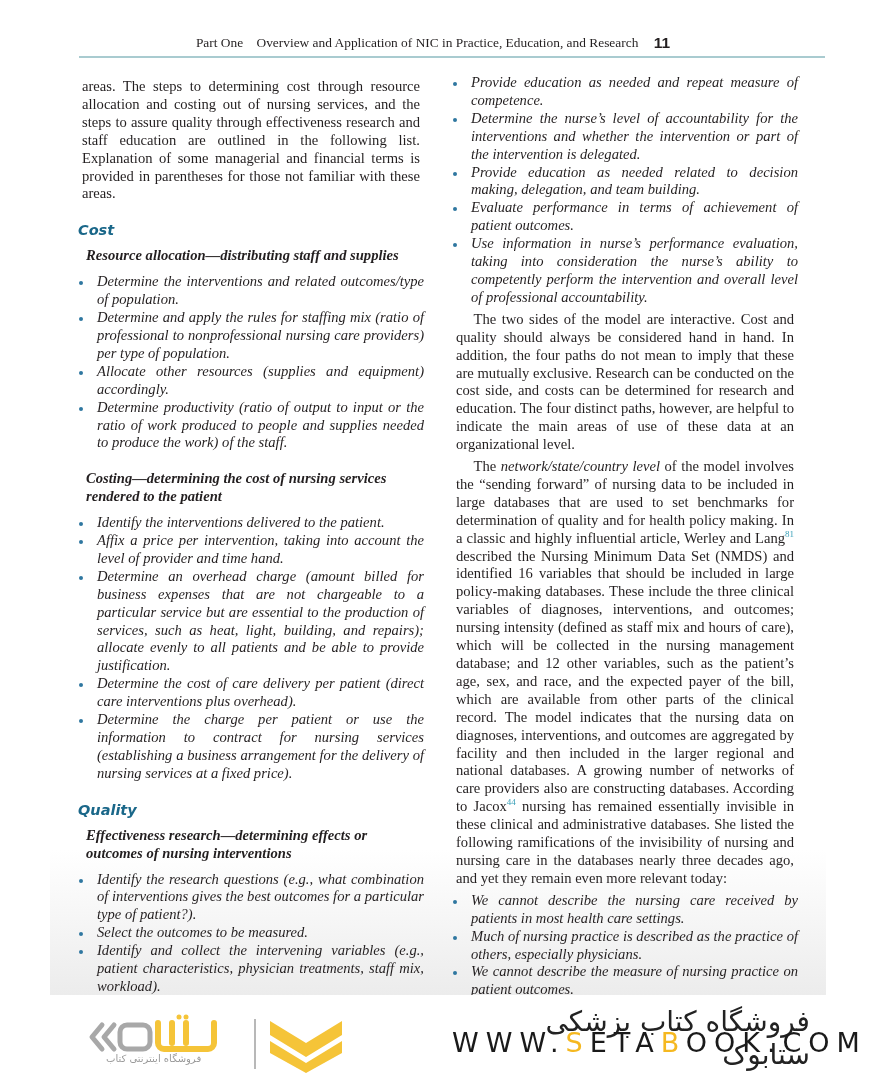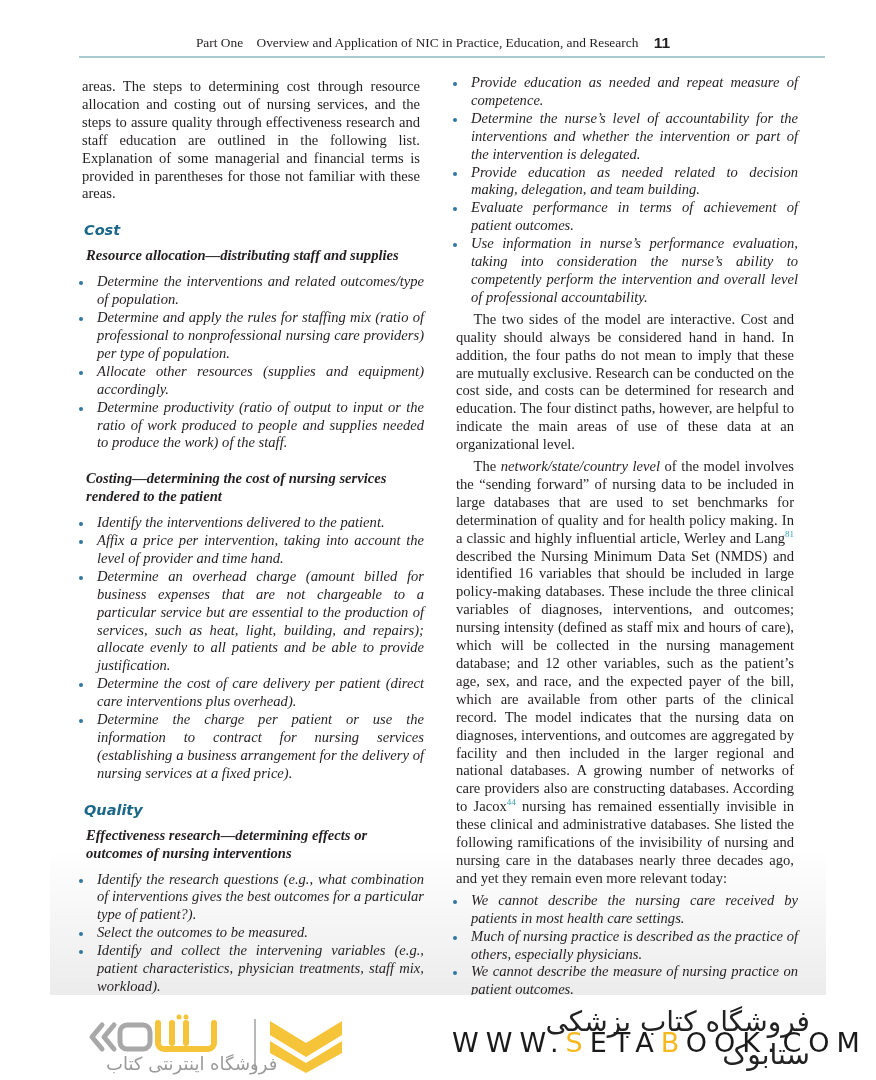--- a/index.html
+++ b/index.html
@@ -22,21 +22,21 @@
   }
   .head-rule {
     position: absolute; left: 29px; top: 56px; width: 746px; height: 2px; background: #a9cbd0;
   }
   .col { position: absolute; top: 74px; width: 346px; font-size: 14.6px; line-height: 17.9px; }
   .col-left { left: 28px; }
   .col-right { left: 402px; }
   p { margin: 4px; text-align: justify; }
   p.indent { text-indent: 1.2em; }
   h3 {
-    margin: 18px 0 0 6px; font-family: "DejaVu Sans", "Liberation Sans", sans-serif; font-style: italic;
+    margin: 18px 0 0 0; font-family: "DejaVu Sans", "Liberation Sans", sans-serif; font-style: italic;
     font-weight: bold; font-size: 14.5px; color: #1a6789; line-height: 18px;
   }
   h4 {
     margin: 8px; font-style: italic; font-weight: bold; font-size: 14.6px; line-height: 17.9px;
   }
   h4.sp { margin-top: 18px; }
   ul { list-style: none; margin: 0; padding: 0; font-style: italic; }
   li { position: relative; padding-left: 19px; text-align: justify; }
   li::before {
     content: ""; position: absolute; left: 1px; top: 8px; width: 4px; height: 4px;
@@ -49,21 +49,21 @@
   .store-fa {
     position: absolute; left: 510px; top: 10px; width: 300px; text-align: right;
     font-family: "DejaVu Sans", sans-serif; font-size: 28px; color: #222; direction: rtl;
   }
   .store-url {
     position: absolute; left: 452px; top: 32px; width: 360px;
     font-family: "DejaVu Sans", "Liberation Sans", sans-serif; font-size: 27px; letter-spacing: 7px; color: #1a1a1a;
   }
   .store-url .hl { color: #f5b820; }
   .logo-fa {
-    position: absolute; left: 18px; top: 40px; font-family: "DejaVu Sans", sans-serif; font-size: 18px;
+    position: absolute; left: 18px; top: 40px; font-family: "DejaVu Sans", sans-serif; font-size: 10px;
     color: #9a9a9a; direction: rtl;
   }
 </style>
 </head>
 <body>
 
 <div class="page">
   <div class="running-head">
     <span class="part">Part One</span>
     <span>Overview and Application of NIC in Practice, Education, and Research</span>

